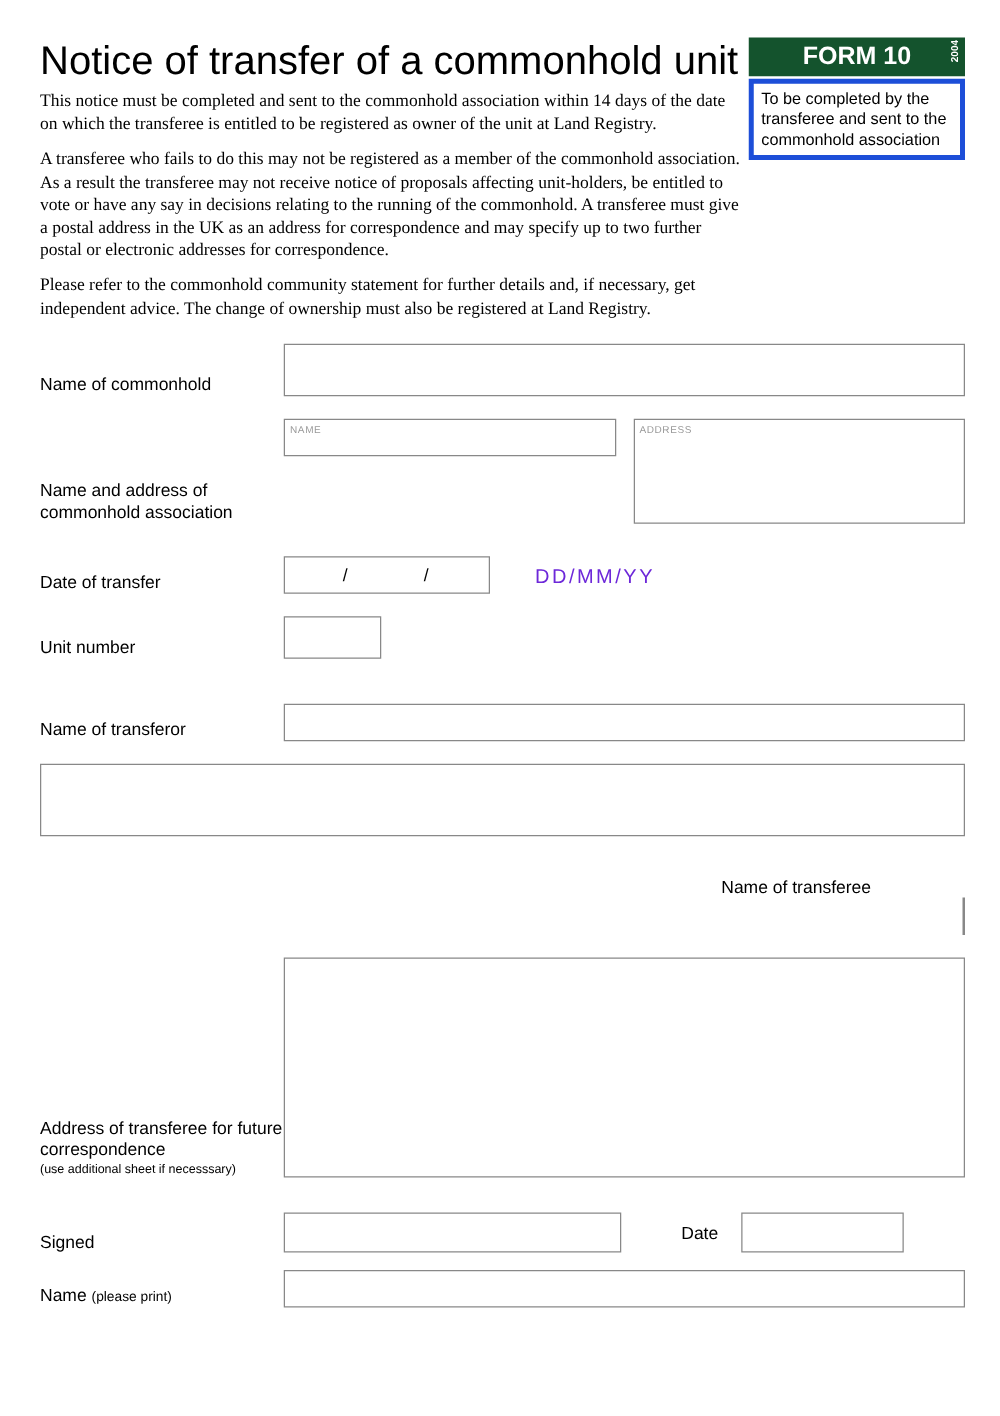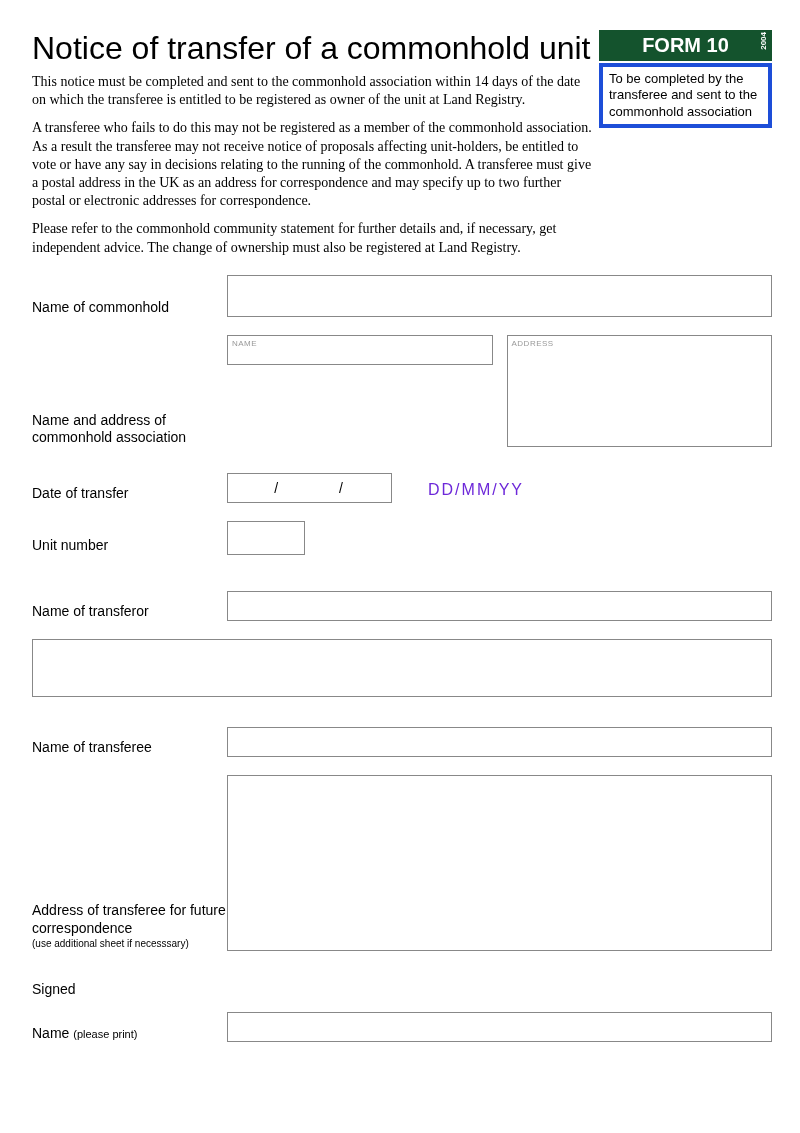--- a/index.html
+++ b/index.html
@@ -35,21 +35,21 @@
   .field-label { width: 195px; flex-shrink: 0; font-size: 14px; line-height: 1.25; padding-top: 2px; }
   .field-label .sub { font-size: 10px; display: block; margin-top: 1px; }
   .field-body { flex: 1; display: flex; gap: 14px; align-items: flex-start; }
   .box {
     border: 1px solid #888; background: #fff; width: 100%;
   }
   .box-sm { height: 30px; }
   .box-md { height: 42px; }
   .box-lg { height: 58px; }
   .box-xl { height: 176px; }
-  .box-addr { height: 112px; }
+  .box-addr { height: 84px; }
   .inner-label {
     font-size: 8px; color: #999; letter-spacing: 0.5px;
     padding: 3px 4px; display: block;
   }
   .date-box {
     border: 1px solid #888; width: 165px; height: 30px;
     display: flex; align-items: center; justify-content: center;
     font-size: 14px; letter-spacing: 2px;
   }
   .date-sep-wrap { width: 100%; text-align: center; }
@@ -126,39 +126,44 @@
       <div class="box box-sm"></div>
     </div>
 </div>
 
 <div class="field-row">
   <div class="field-body">
       <div class="box box-lg"></div>
     </div>
 </div>
 
-<div class="field-row" style="margin-top:30px;">
+<div class="field-row" style="margin-top:30px;flex-direction:column;">
   <div class="field-label">Name of transferee</div>
   <div class="field-body">
       <div class="box box-sm"></div>
     </div>
 </div>
 
 <div class="field-row">
   <div class="field-label">
     <span>Address of transferee for future correspondence</span>
     <span class="sub">(use additional sheet if necesssary)</span>
   </div>
   <div class="field-body">
       <div class="box box-xl"></div>
     </div>
 </div>
 
 <div class="sign-row">
   <div class="field-label">Signed</div>
+  <div class="sign-body">
+    <div class="sign-box" style="width:270px;"></div>
+    <div class="date-label">Date</div>
+    <div class="sign-box" style="width:130px;"></div>
+  </div>
 </div>
 
 <div class="field-row tight">
   <div class="field-label">
     <span>Name</span>
     <span style="font-size:11px;">(please print)</span>
   </div>
   <div class="field-body">
       <div class="box box-sm"></div>
     </div>

